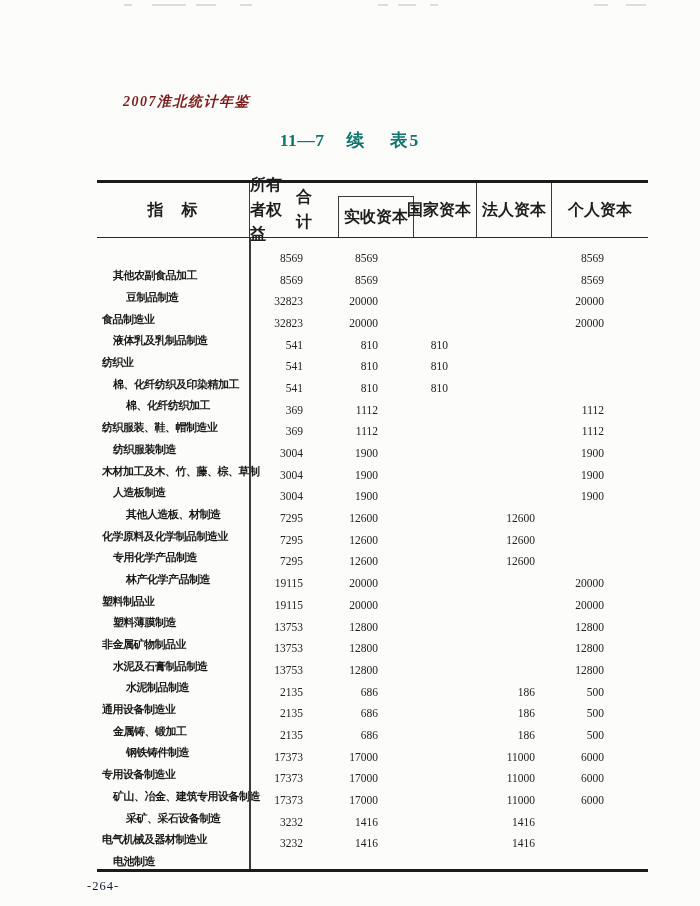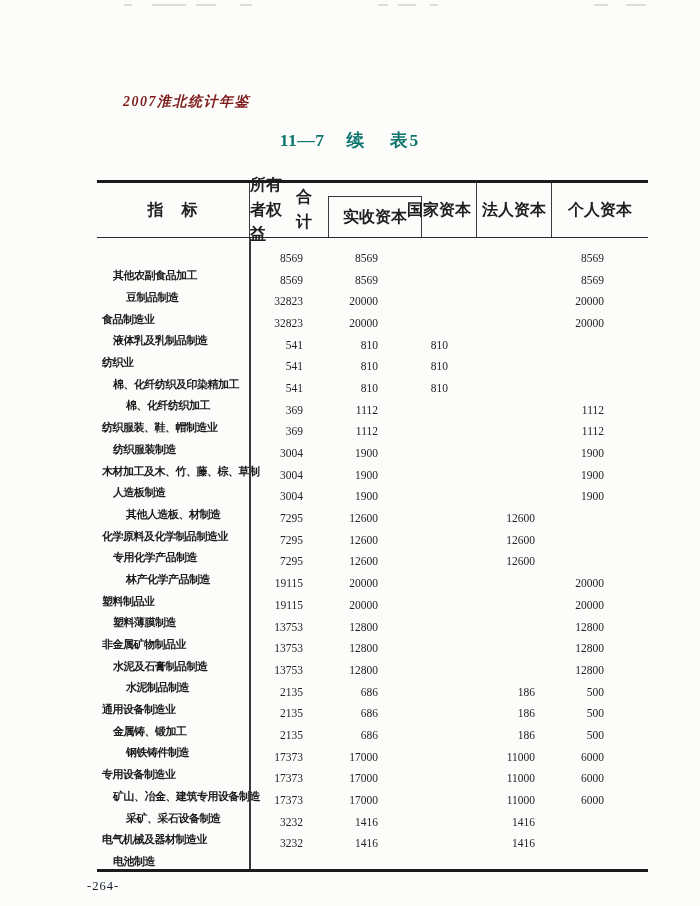--- a/index.html
+++ b/index.html
@@ -32,21 +32,21 @@
   }
   .thead {
     position:relative; height:55px; box-sizing:border-box;
     border-bottom:1.6px solid #2a2a2a;
     font-size:16px; font-weight:600; color:#1e1e1e;
   }
   .th { position:absolute; display:flex; align-items:center; justify-content:center; box-sizing:border-box; }
   .th-indicator { left:0; top:0; bottom:0; width:153px; border-right:1.3px solid #3a3a3a; letter-spacing:1px; }
   .th-equity { left:153px; top:0; bottom:0; width:78px; flex-direction:row; line-height:1.55; }
   .th-paidin {
-    left:231px; top:13px; bottom:0; width:94px;
+    left:241px; top:13px; bottom:0; width:76px;
     border:1.3px solid #3a3a3a; border-bottom:none;
   }
   .th-state { left:305px; top:0; bottom:0; width:75px; border-right:1.3px solid #3a3a3a; }
   .th-legal { left:380px; top:0; bottom:0; width:75px; border-right:1.3px solid #3a3a3a; }
   .th-personal { left:455px; top:0; bottom:0; width:96px; }
 
   .tbody { position:absolute; left:0; right:0; top:55px; bottom:0; padding-top:9px; }
   .tbody .stub-divider {
     position:absolute; left:152.4px; top:0; bottom:0; width:1.3px; background:#3a3a3a;
   }

